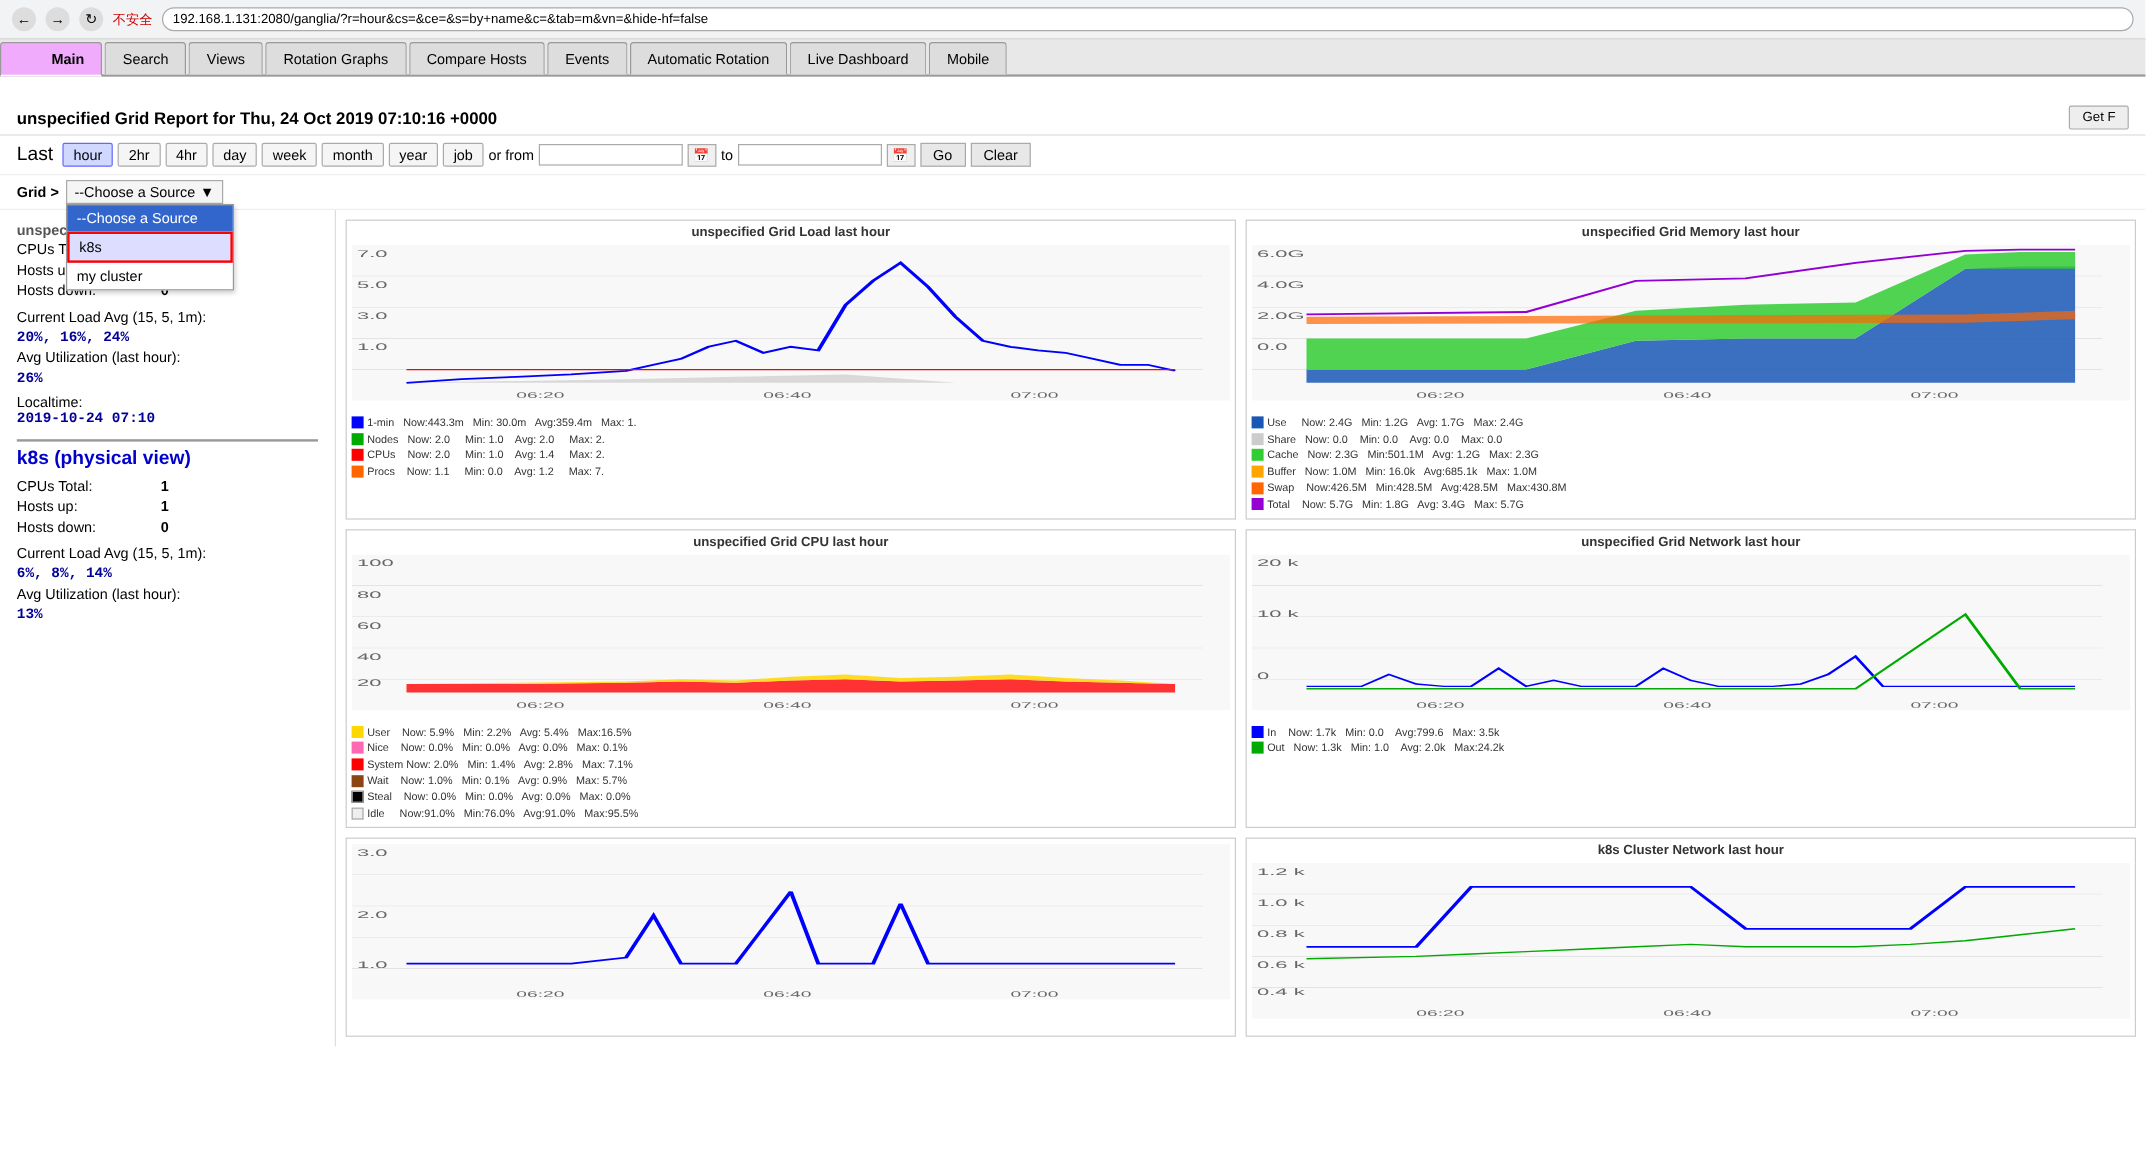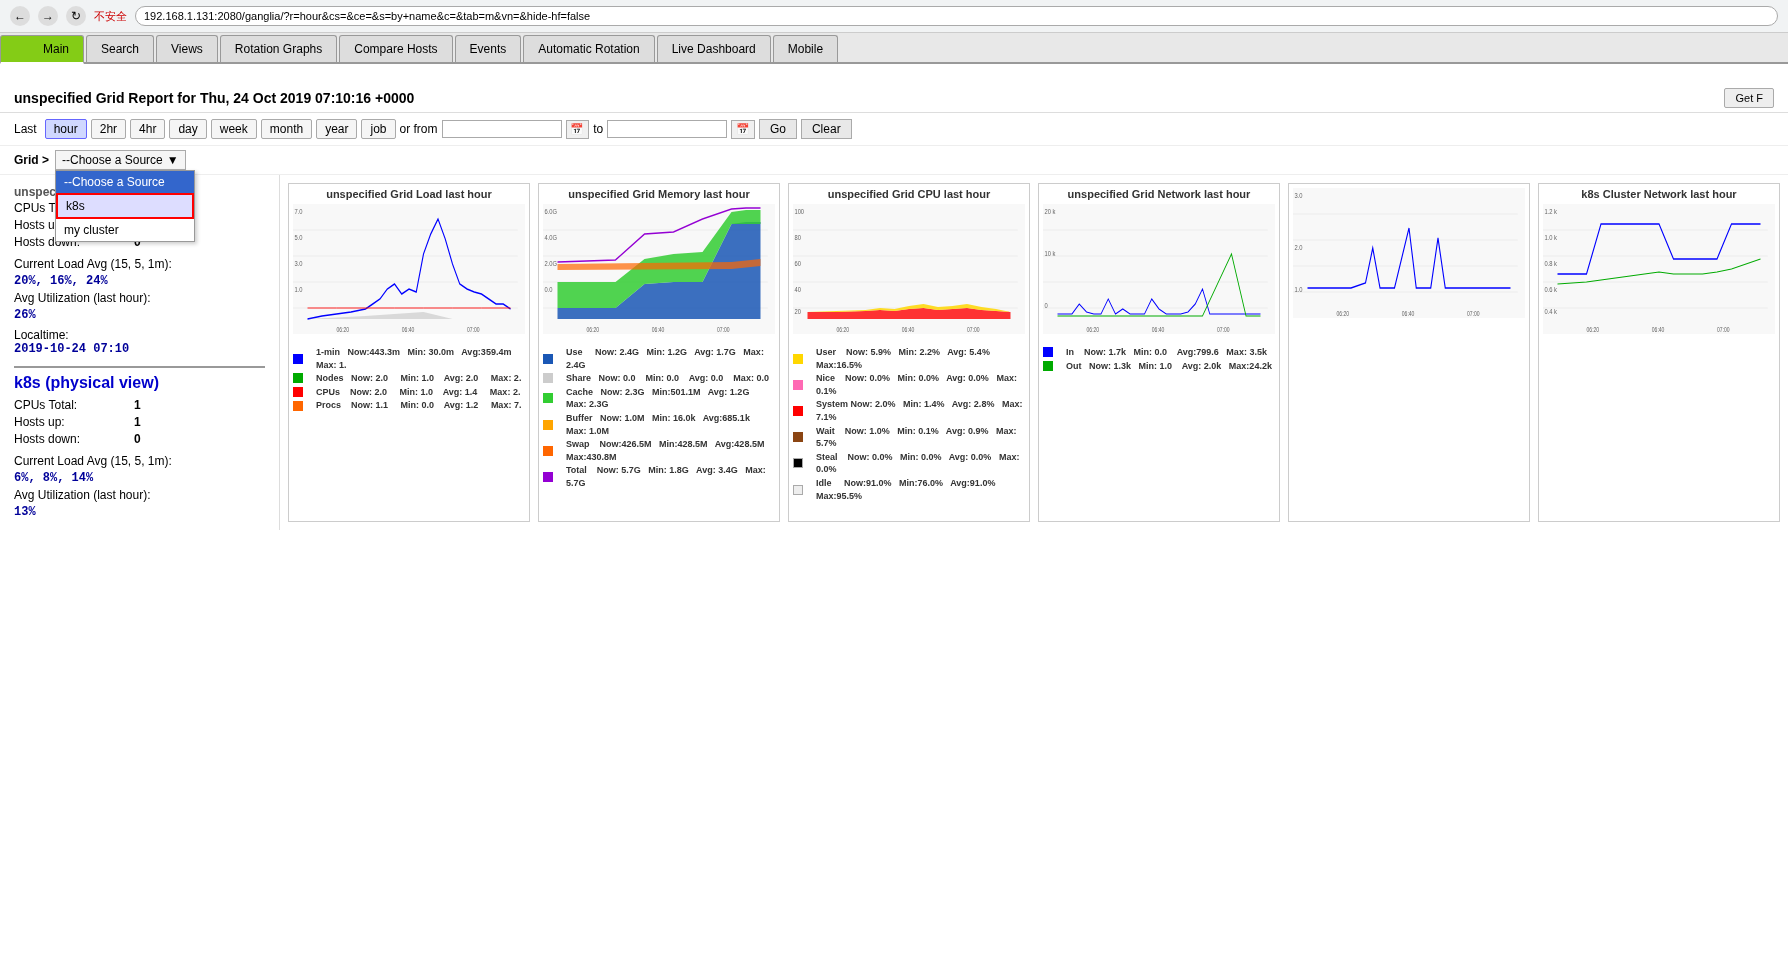--- a/index.html
+++ b/index.html
@@ -36,24 +36,24 @@
       padding: 6px 14px;
       border: 1px solid #999;
       border-bottom: none;
       background: #ddd;
       cursor: pointer;
       margin-right: 2px;
       font-size: 12px;
       border-radius: 3px 3px 0 0;
     }
     .nav-tab.active {
-      background: #84cc16;
+      background: #f0abfc;
       border-bottom: 2px solid #fff;
       margin-bottom: -2px;
-      font-weight: normal;
+      font-weight: bold;
       padding-left: 42px;
     }
 
     
     .page-header {
       background: #fff;
       padding: 24px 14px 4px;
       border-bottom: 1px solid #ddd;
       display: flex;
       justify-content: space-between;
@@ -67,21 +67,21 @@
 
     
     .controls-bar {
       padding: 6px 14px;
       display: flex;
       align-items: center;
       gap: 4px;
       border-bottom: 1px solid #eee;
       flex-wrap: wrap;
     }
-    .ctrl-label { font-size: 12px; margin-right: 4px; }
+    .ctrl-label { font-size: 16px; margin-right: 4px; }
     .time-btn {
       padding: 2px 8px; border: 1px solid #aaa; background: #f5f5f5;
       cursor: pointer; font-size: 12px; border-radius: 2px;
     }
     .time-btn.active { background: #d0d8ff; border-color: #66f; }
     .ctrl-text { font-size: 12px; }
     .date-input {
       padding: 2px 5px; border: 1px solid #aaa; font-size: 11px; width: 120px;
     }
     .cal-btn {
@@ -154,21 +154,21 @@
     .section-spacer { margin: 8px 0; }
     .load-info { font-size: 12px; margin-bottom: 3px; }
     .load-value { font-size: 12px; font-weight: bold; color: #009; margin-bottom: 3px; font-family: Liberation Mono, monospace; }
     .localtime-label { font-size: 12px; margin-top: 6px; }
 
     
     .charts-panel {
       flex: 1;
       padding: 8px;
       display: flex;
-      flex-direction: row;
+      flex-direction: column;
       gap: 8px;
     }
     .charts-row {
       display: flex;
       gap: 8px;
     }
     .chart-box {
       flex: 1;
       border: 1px solid #ccc;
       background: #fff;
@@ -190,23 +190,22 @@
       overflow: hidden;
     }
     .chart-legend {
       font-size: 9px;
       margin-top: 2px;
       line-height: 1.4;
     }
     .legend-row {
       display: flex;
       align-items: center;
-      gap: 13px;
+      gap: 3px;
       margin-bottom: 1px;
-      font-weight: bold;
     }
     .legend-color {
       width: 10px; height: 10px; display: inline-block; flex-shrink: 0;
     }
     .legend-text { font-size: 9px; color: #333; }
 
     
     .cluster-separator {
       border-top: 2px solid #999;
       margin-top: 10px;

